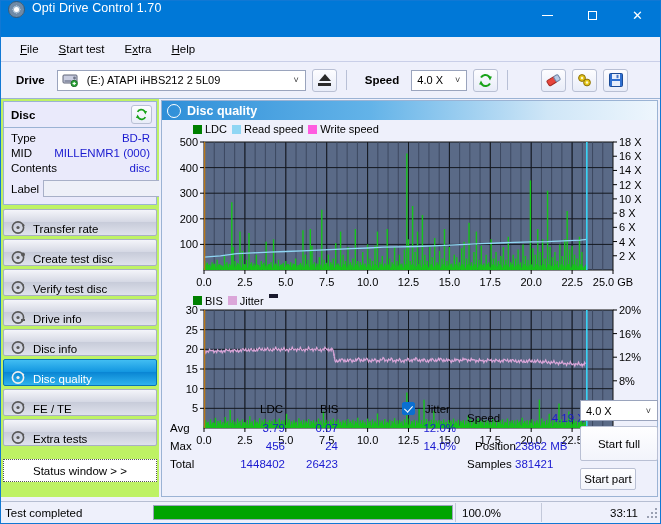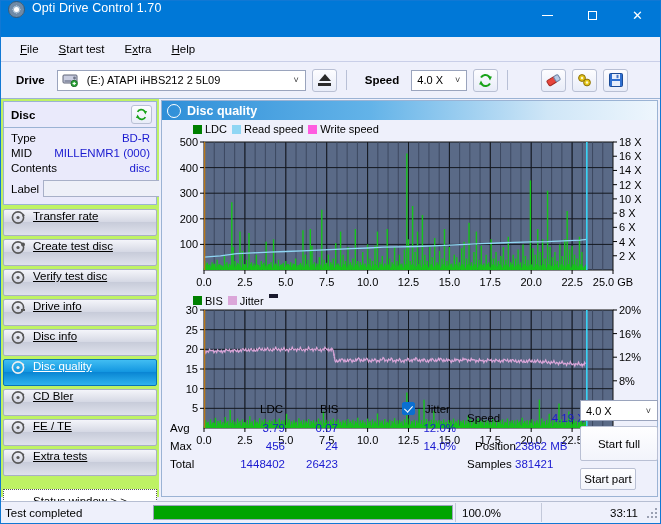--- a/index.html
+++ b/index.html
@@ -61,21 +61,21 @@
   .drow .v{color:#1a1ad0;}
   .label-row{display:flex;align-items:center;gap:4px;margin-top:2px;}
   .label-row .k{width:40px;font-size:11.5px;}
   .label-input{flex:1;height:17px;background:#eef0f8;border:1px solid #a8b0c8;box-sizing:border-box;}
   .cd-ico{width:19px;height:19px;border-radius:50%;border:1px solid #8b8b4a;
     background:radial-gradient(circle at 50% 50%,#fff 0 16%,#c9cf6a 17% 34%,#dfe47f 35% 72%,#aeb45c 73% 100%);}
 
   
   .sbtn{height:27px;margin-bottom:3px;border:1px solid #a9b0c4;border-radius:2px;
         background:linear-gradient(#f4f5fa,#d5d8e4 48%,#c8ccda 50%,#dfe2ec);
-        display:flex;align-items:flex-start;padding-left:7px;box-sizing:border-box;font-size:11.5px;text-decoration:underline;}
+        display:flex;align-items:flex-end;padding-left:7px;box-sizing:border-box;font-size:11.5px;}
   .sbtn.active{background:linear-gradient(#41bdf2,#1296e0 48%,#0a86d4 50%,#2fb3ee);border-color:#0b72b5;color:#fff;}
   .sico{width:15px;height:15px;margin-right:7px;flex:0 0 auto;}
   .status-win{margin-top:13px;height:21px;border:1px dotted #555;background:#fff;display:flex;align-items:center;justify-content:center;font-size:11.5px;}
 
   
   .panel{position:absolute;left:2px;top:1px;right:2px;bottom:0;border:1px solid #9bb3d4;background:#eef0fb;box-sizing:border-box;}
   .panel-head{height:19px;background:linear-gradient(90deg,#2f8fd8 0%,#63b3e8 42%,#cfe6f7 78%,#eef6fd 100%);display:flex;align-items:center;padding-left:5px;}
   .panel-head .ph-ico{width:14px;height:14px;margin-right:6px;border-radius:50%;border:1.5px solid #fff;box-sizing:border-box;}
   .panel-head b{color:#fff;font-size:12.5px;}
 
@@ -274,28 +274,20 @@
             </svg></span>
         <span>Disc info</span>
       </div>
       <div class="sbtn active">
         <span class="sico"><svg width="15" height="15" viewBox="0 0 15 15">
               <circle cx="7" cy="7.5" r="5.6" fill="none" stroke="#f0f0f0" stroke-width="1.6"></circle>
               <circle cx="7" cy="7.5" r="1.6" fill="#f0f0f0"></circle>
               <path d="M11 2.8l2.4 1.4-1.6 1.8z" fill="#f0f0f0"></path>
             </svg></span>
         <span>Disc quality</span>
-      </div>
-      <div class="sbtn">
-        <span class="sico"><svg width="15" height="15" viewBox="0 0 15 15">
-              <circle cx="7" cy="7.5" r="5.6" fill="none" stroke="#585858" stroke-width="1.6"></circle>
-              <circle cx="7" cy="7.5" r="1.6" fill="#585858"></circle>
-              <path d="M11 2.8l2.4 1.4-1.6 1.8z" fill="#585858"></path>
-            </svg></span>
-        <span>CD Bler</span>
       </div>
       <div class="sbtn">
         <span class="sico"><svg width="15" height="15" viewBox="0 0 15 15">
               <circle cx="7" cy="7.5" r="5.6" fill="none" stroke="#585858" stroke-width="1.6"></circle>
               <circle cx="7" cy="7.5" r="1.6" fill="#585858"></circle>
               <path d="M11 2.8l2.4 1.4-1.6 1.8z" fill="#585858"></path>
             </svg></span>
         <span>FE / TE</span>
       </div>
       <div class="sbtn">

